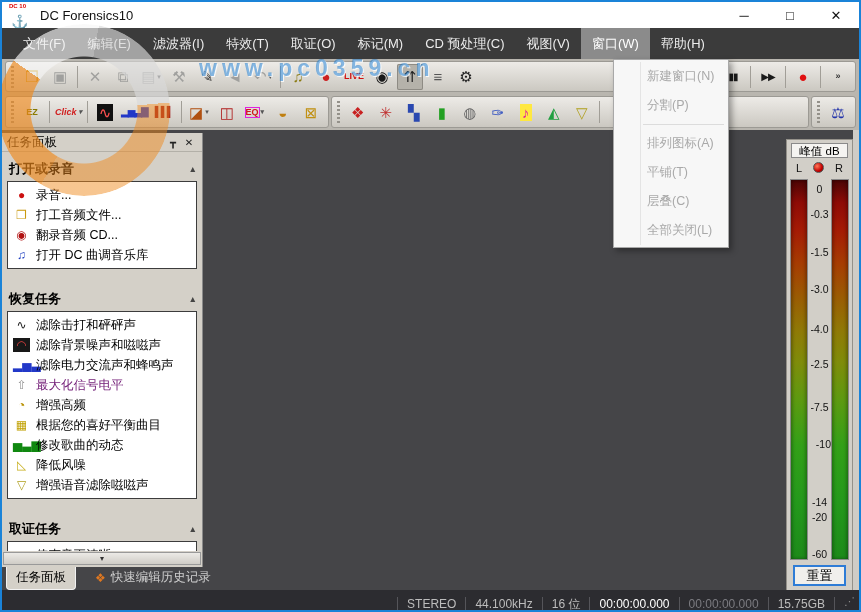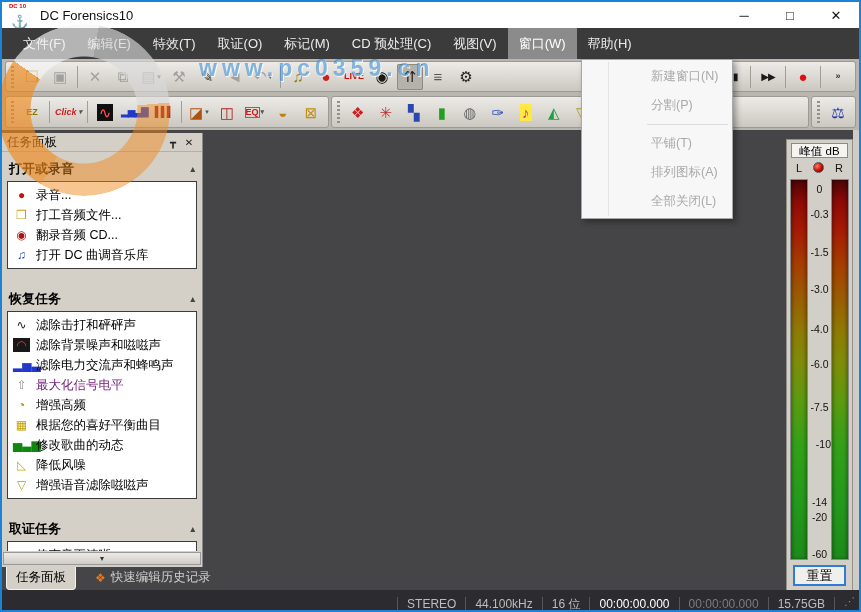--- a/index.html
+++ b/index.html
@@ -122,20 +122,23 @@
   </div>
 
   <div class="menubar">
       <div class="mitem">
         <span>文件(F)</span>
       </div>
       <div class="mitem">
         <span>编辑(E)</span>
       </div>
       <div class="mitem">
+        <span>滤波器(I)</span>
+      </div>
+      <div class="mitem">
         <span>特效(T)</span>
       </div>
       <div class="mitem">
         <span>取证(O)</span>
       </div>
       <div class="mitem">
         <span>标记(M)</span>
       </div>
       <div class="mitem">
         <span>CD 预处理(C)</span>
@@ -430,21 +433,21 @@
       <span>R</span>
     </div>
     <div class="meter-body">
       <div class="bar"></div>
       <div class="scale">
           <div class="tick" style="top: 4px;">0</div>
           <div class="tick" style="top: 29px;">-0.3</div>
           <div class="tick" style="top: 67px;">-1.5</div>
           <div class="tick" style="top: 104px;">-3.0</div>
           <div class="tick" style="top: 144px;">-4.0</div>
-          <div class="tick" style="top: 179px;">-6.0</div>
+          <div class="tick" style="top: 179px;">-2.5</div>
           <div class="tick" style="top: 222px;">-7.5</div>
           <div class="tick" style="top: 259px; text-align: right;">-10</div>
           <div class="tick" style="top: 297px; margin-top: 20px;">-14</div>
           <div class="tick" style="top: 332px;">-20</div>
           <div class="tick" style="top: 369px;">-60</div>
         </div>
       <div class="bar"></div>
     </div>
     <div class="meter-reset">重置</div>
   </div>
@@ -455,22 +458,23 @@
       <div class="sb-field">16 位</div>
       <div class="sb-field bright">00:00:00.000</div>
       <div class="sb-field dim">00:00:00.000</div>
       <div class="sb-field">15.75GB</div>
     </div>
   <div class="sb-grip">⋰</div>
 
   <div class="wm wm-logo"></div>
   <div class="wm wm-t2">www.pc0359.cn</div>
 
-  <div class="menu-popup" id="window-menu" style="left: 579px; padding-left: 36px;">
+  <div class="menu-popup" id="window-menu" style="left: 611px;">
       <div class="menu-item disabled">新建窗口(N)</div>
       <div class="menu-item disabled">分割(P)</div>
       <div class="tb-sep"></div>
+      <div class="menu-item disabled">排列图标(A)</div>
       <div class="menu-item disabled">平铺(T)</div>
-      <div class="menu-item disabled">排列图标(A)</div>
+      <div class="menu-item disabled">层叠(C)</div>
       <div class="menu-item disabled">全部关闭(L)</div>
     </div>
 
 </div>
 
 </body></html>

